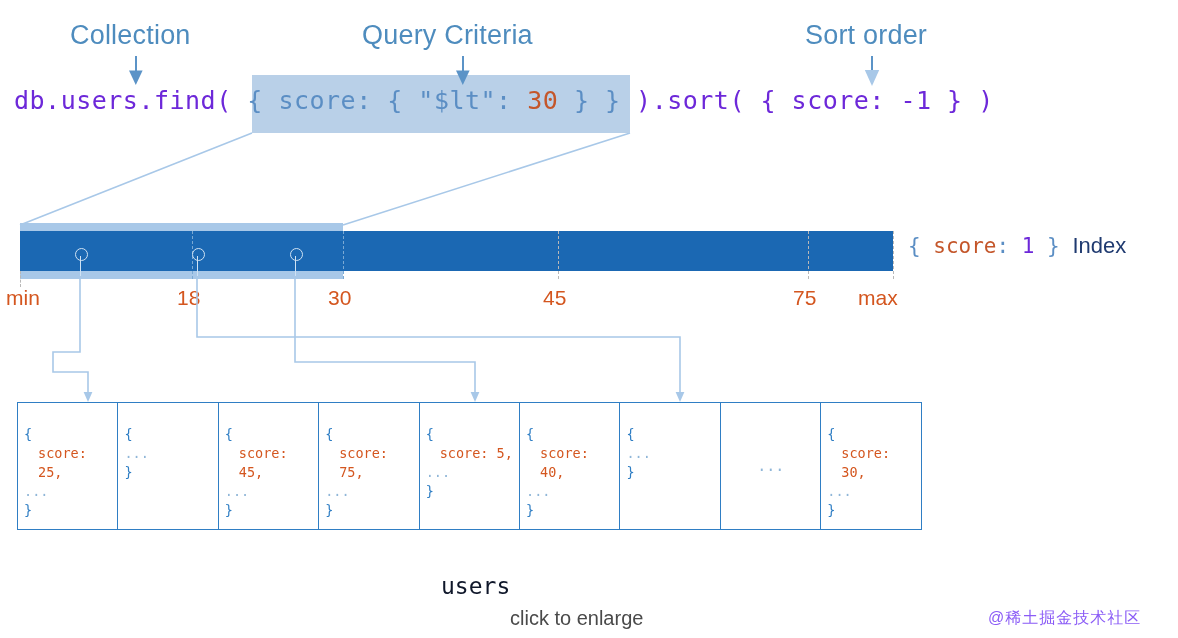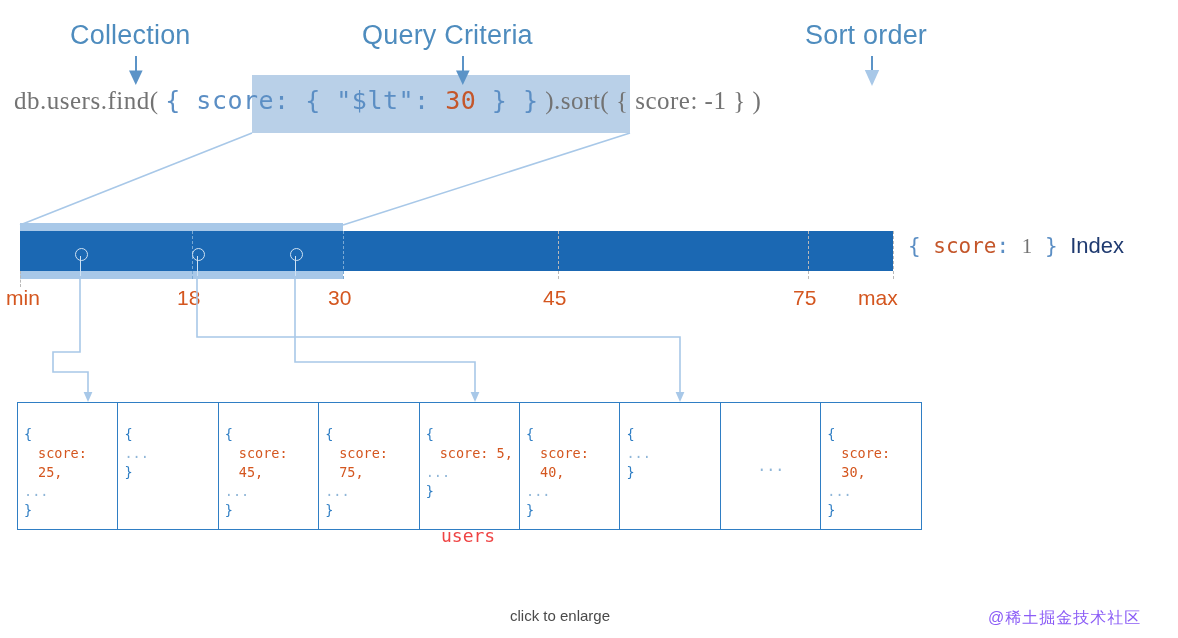--- a/index.html
+++ b/index.html
@@ -36,21 +36,21 @@
     left: 14px;
     top: 86px;
     font-family: "DejaVu Sans Mono", monospace;
     font-size: 25px;
     letter-spacing: 0.5px;
     white-space: pre;
     color: #1f3a70;
     z-index: 4;
   }
   .code-line .seg { white-space: pre; }
-  .tok-dark   { color: #737373; font-family: Liberation Serif, serif; }
+  .tok-dark   { color: #6d28d9; }
   .tok-lblue  { color: #5b8ec4; }
   .tok-orange { color: #c4562a; }
 
   .query-highlight {
     position: absolute;
     left: 252px;
     top: 75px;
     width: 378px;
     height: 58px;
     background: #b9d0e8;
@@ -154,31 +154,31 @@
     justify-content: center;
     padding: 0;
     color: #8fb6d8;
     font-size: 15px;
   }
 
   
   .users-label {
     position: absolute;
     left: 441px;
-    top: 525px;
+    top: 573px;
     font-family: "DejaVu Sans Mono", monospace;
-    font-size: 18px;
-    color: #ef4444;
+    font-size: 23px;
+    color: #0f172a;
   }
   .enlarge-caption {
     position: absolute;
     left: 510px;
     top: 607px;
     font-family: "Liberation Sans", sans-serif;
-    font-size: 15px;
+    font-size: 20px;
     color: #4a4a4a;
   }
   .watermark {
     position: absolute;
     left: 988px;
     top: 608px;
     font-family: "Liberation Sans", sans-serif;
     font-size: 16px;
     color: #8b5cf6;
     letter-spacing: 1px;

